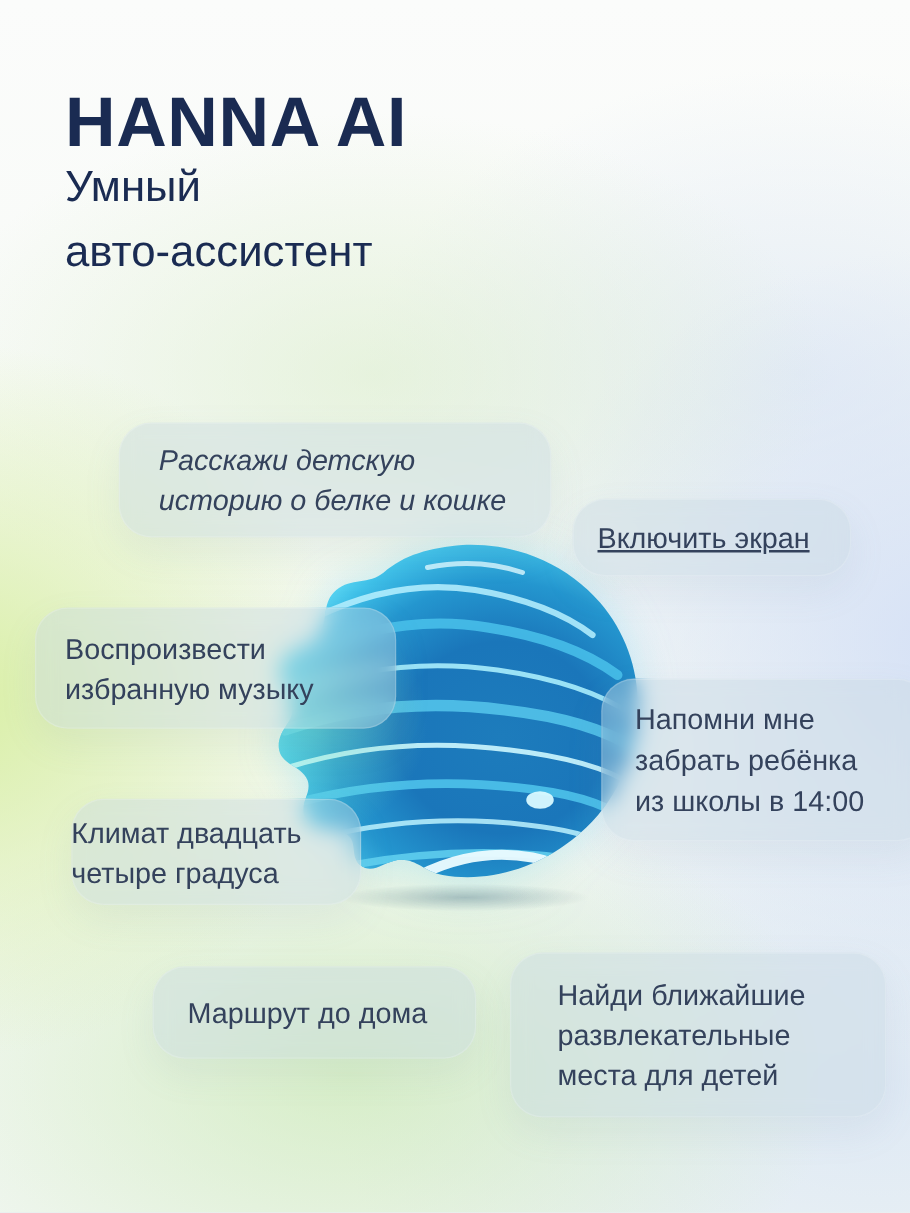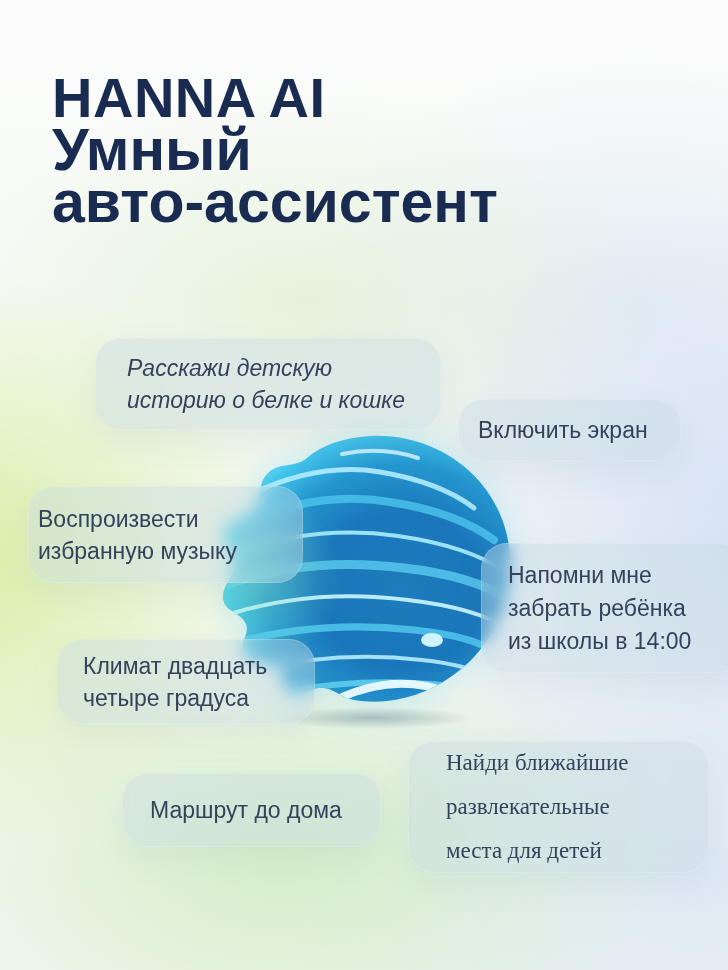--- a/index.html
+++ b/index.html
@@ -18,41 +18,41 @@
       radial-gradient(500px 350px at 640px 300px, rgba(221,231,244,0.70) 0%, rgba(221,231,244,0) 70%),
       linear-gradient(180deg, #fbfcfb 0%, #f5f9f4 60%, #f2f7f3 100%);
   }
   .brand {
     position:absolute; left:52px; top:72px;
     font-size:56px; line-height:52px; font-weight:700;
     letter-spacing:0.5px; color:#1a2b52;
   }
   .subtitle {
     position:absolute; left:52px; top:124px;
-    font-size:59px; line-height:52px; font-weight:700;
+    font-size:35px; line-height:52px; font-weight:400;
     color:#1a2b52; white-space:pre-line;
   }
   .bubble {
     position:absolute;
     display:flex; flex-direction:column; justify-content:center;
     border-radius:26px;
     background:rgba(198,214,224,0.40);
     backdrop-filter:blur(8px);
     box-shadow:0 12px 30px rgba(120,150,170,0.10), inset 0 0 0 1px rgba(255,255,255,0.18);
     color:#34425c;
     font-size:23px; line-height:32px; font-weight:400;
     white-space:pre-line;
   }
   .b-story    { left:95px;  top:338px; width:314px; height:92px;  padding-left:32px;font-style:italic; }
-  .b-screen   { left:458px; top:399px; width:203px; height:62px;  padding-left:20px; }
-  .b-music    { left:28px;  top:486px; width:265px; height:97px;  padding-left:10px; }
+  .b-screen   { left:458px; top:399px; width:203px; height:62px;  padding-left:20px;text-decoration:underline; }
+  .b-music    { left:28px;  top:486px; width:265px; height:97px;  padding-left:24px; }
   .b-reminder { left:481px; top:543px; width:236px; height:130px; padding-left:27px; line-height:33px; }
-  .b-climate  { left:57px;  top:639px; width:232px; height:85px;  padding-left:26px; }
+  .b-climate  { left:57px;  top:639px; width:232px; height:85px;  }
   .b-route    { left:122px; top:773px; width:231px; height:74px;  padding-left:28px; }
-  .b-places   { left:408px; top:741px; width:263px; height:132px; padding-left:38px; line-height:44px;font-family:Liberation Serif, serif; }
+  .b-places   { left:408px; top:762px; width:263px; height:132px; padding-left:38px; line-height:32px; }
   .orb {
     position:absolute; left:222px; top:428px; width:292px; height:302px;
     filter:drop-shadow(0 0 16px rgba(80,200,240,0.30));
   }
   .orb svg { display:block; width:100%; height:100%; }
 </style>
 </head>
 <body>
 
 <div class="poster">

